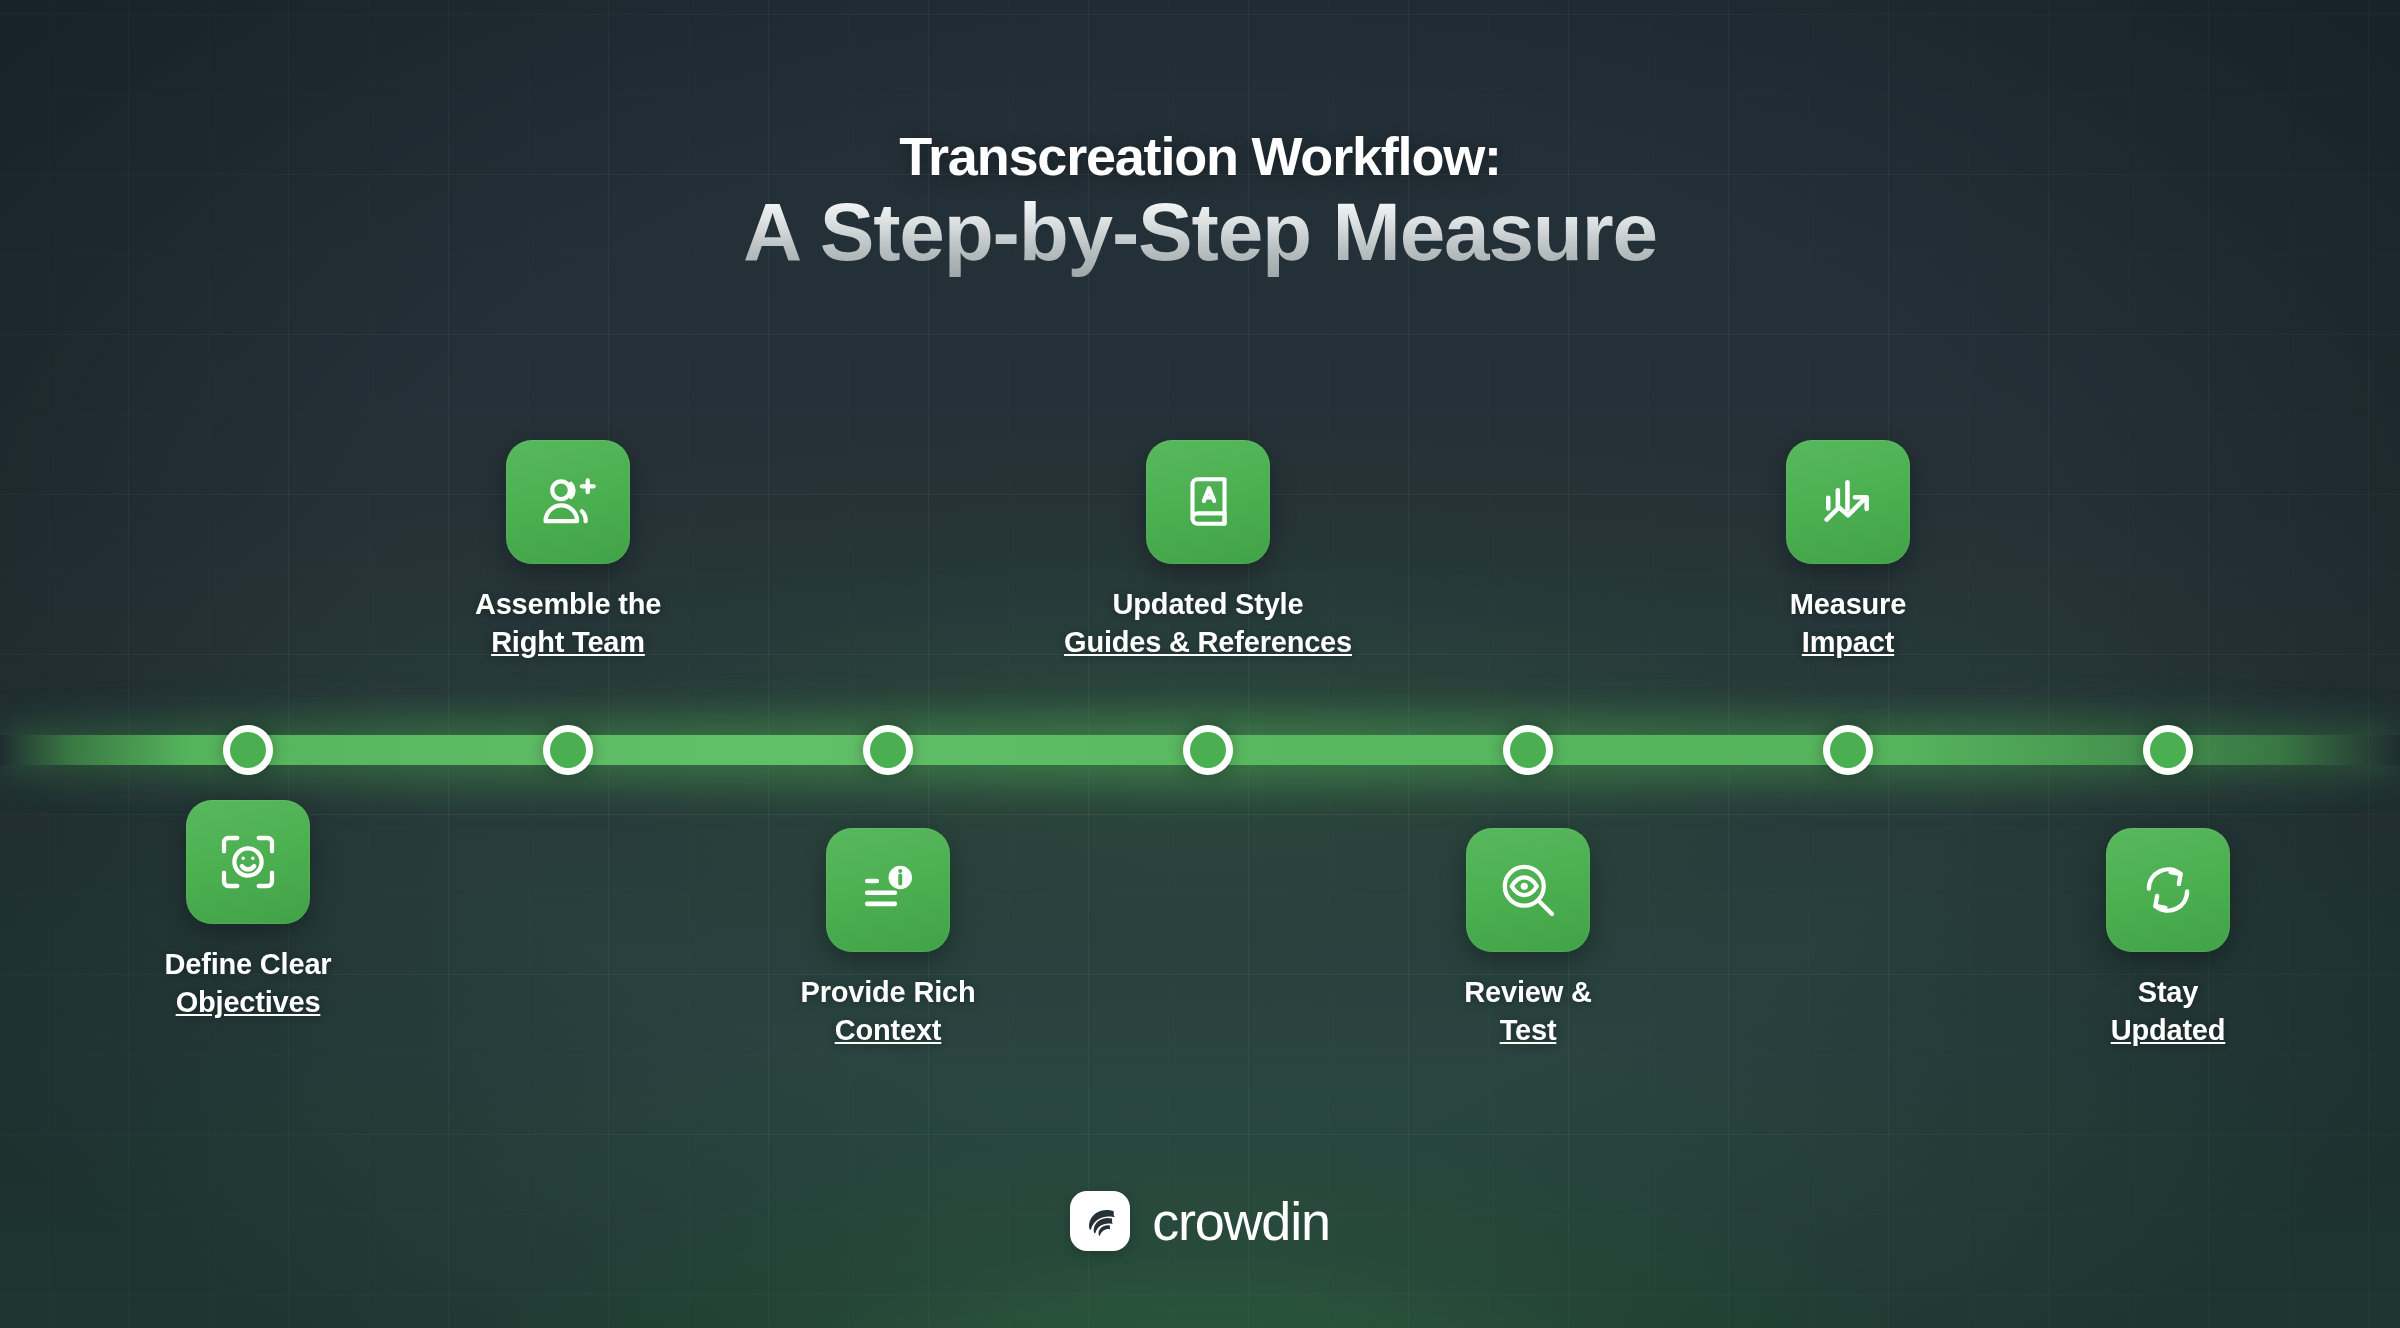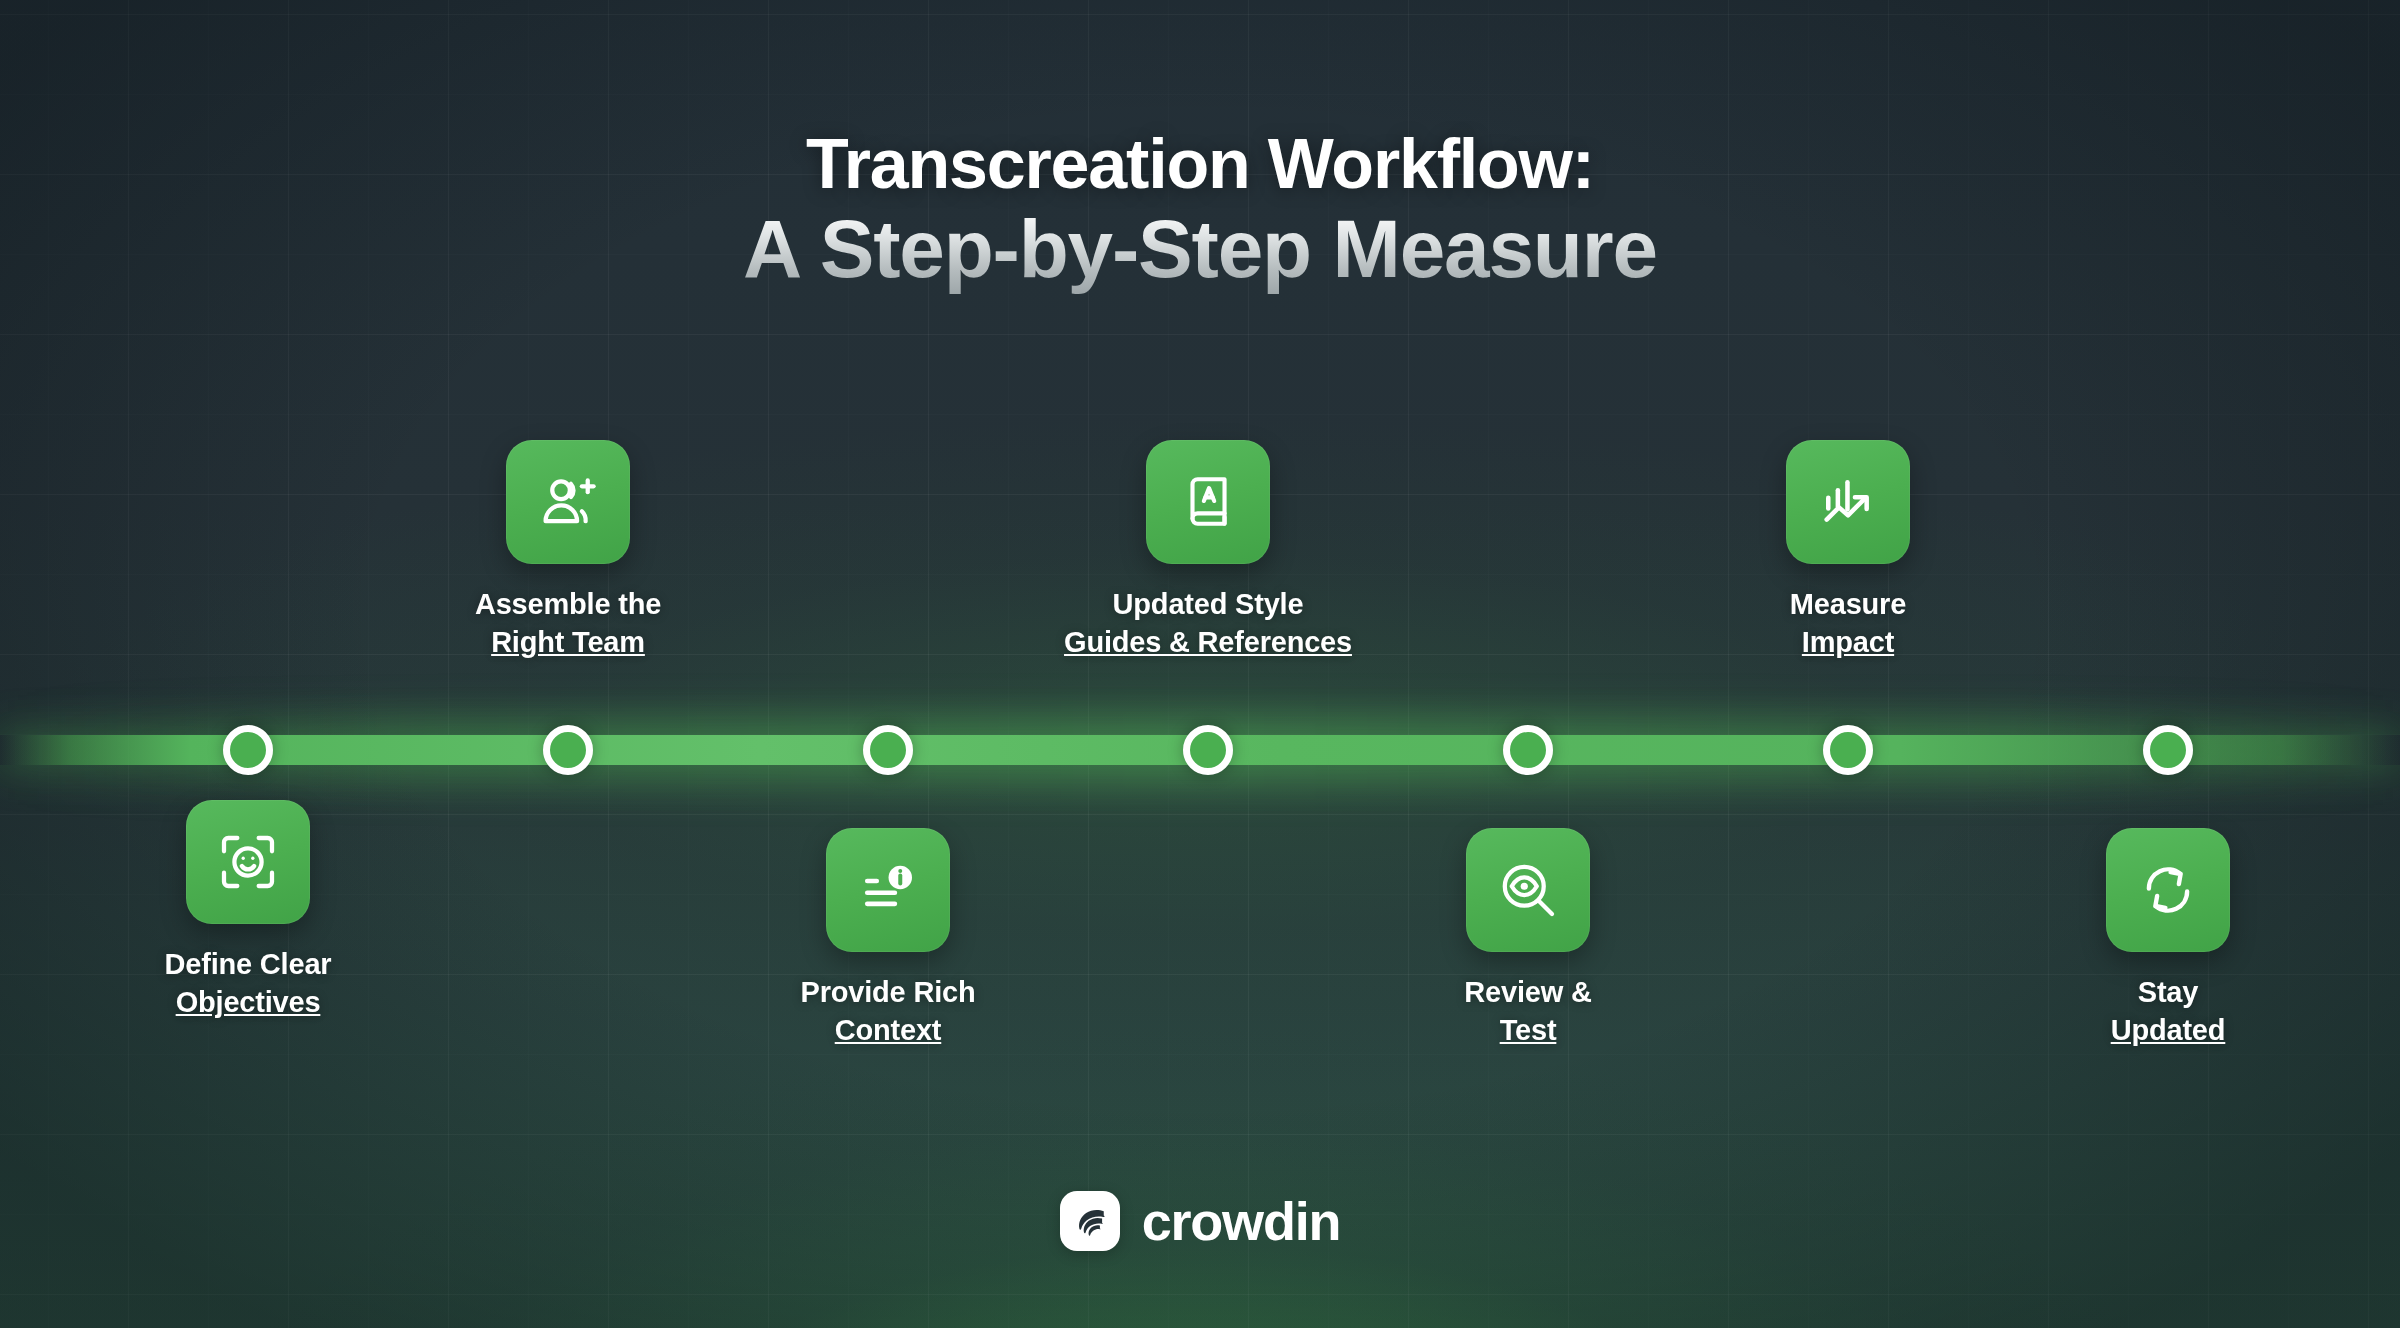--- a/index.html
+++ b/index.html
@@ -47,21 +47,21 @@
   }
 
   
   .heading {
     position:absolute; left:0; right:0; top:128px;
     text-align:center;
     z-index:6;
   }
   .heading .line1 {
     display:block;
-    font-size:70px;
+    font-size:54px;
     font-weight:bold;
     letter-spacing:-1.2px;
     color:#ffffff;
     line-height:1.04;
     text-shadow:0 2px 18px rgba(0,0,0,0.40);
   }
   .heading .line2 {
     display:block;
     font-size:82px;
     font-weight:bold;
@@ -145,21 +145,21 @@
   #logo .mark {
     width:60px; height:60px;
     border-radius:17px;
     background:#ffffff;
     display:flex; align-items:center; justify-content:center;
     box-shadow:0 3px 14px rgba(0,0,0,0.22);
   }
   #logo .wordmark {
     color:#ffffff;
     font-size:54px;
-    font-weight:bold;
+    font-weight:normal;
     letter-spacing:-1.2px;
   }
 </style>
 </head>
 <body>
 
 <div id="stage">
 
   <div id="grid"></div>
   <div id="grid2"></div>

